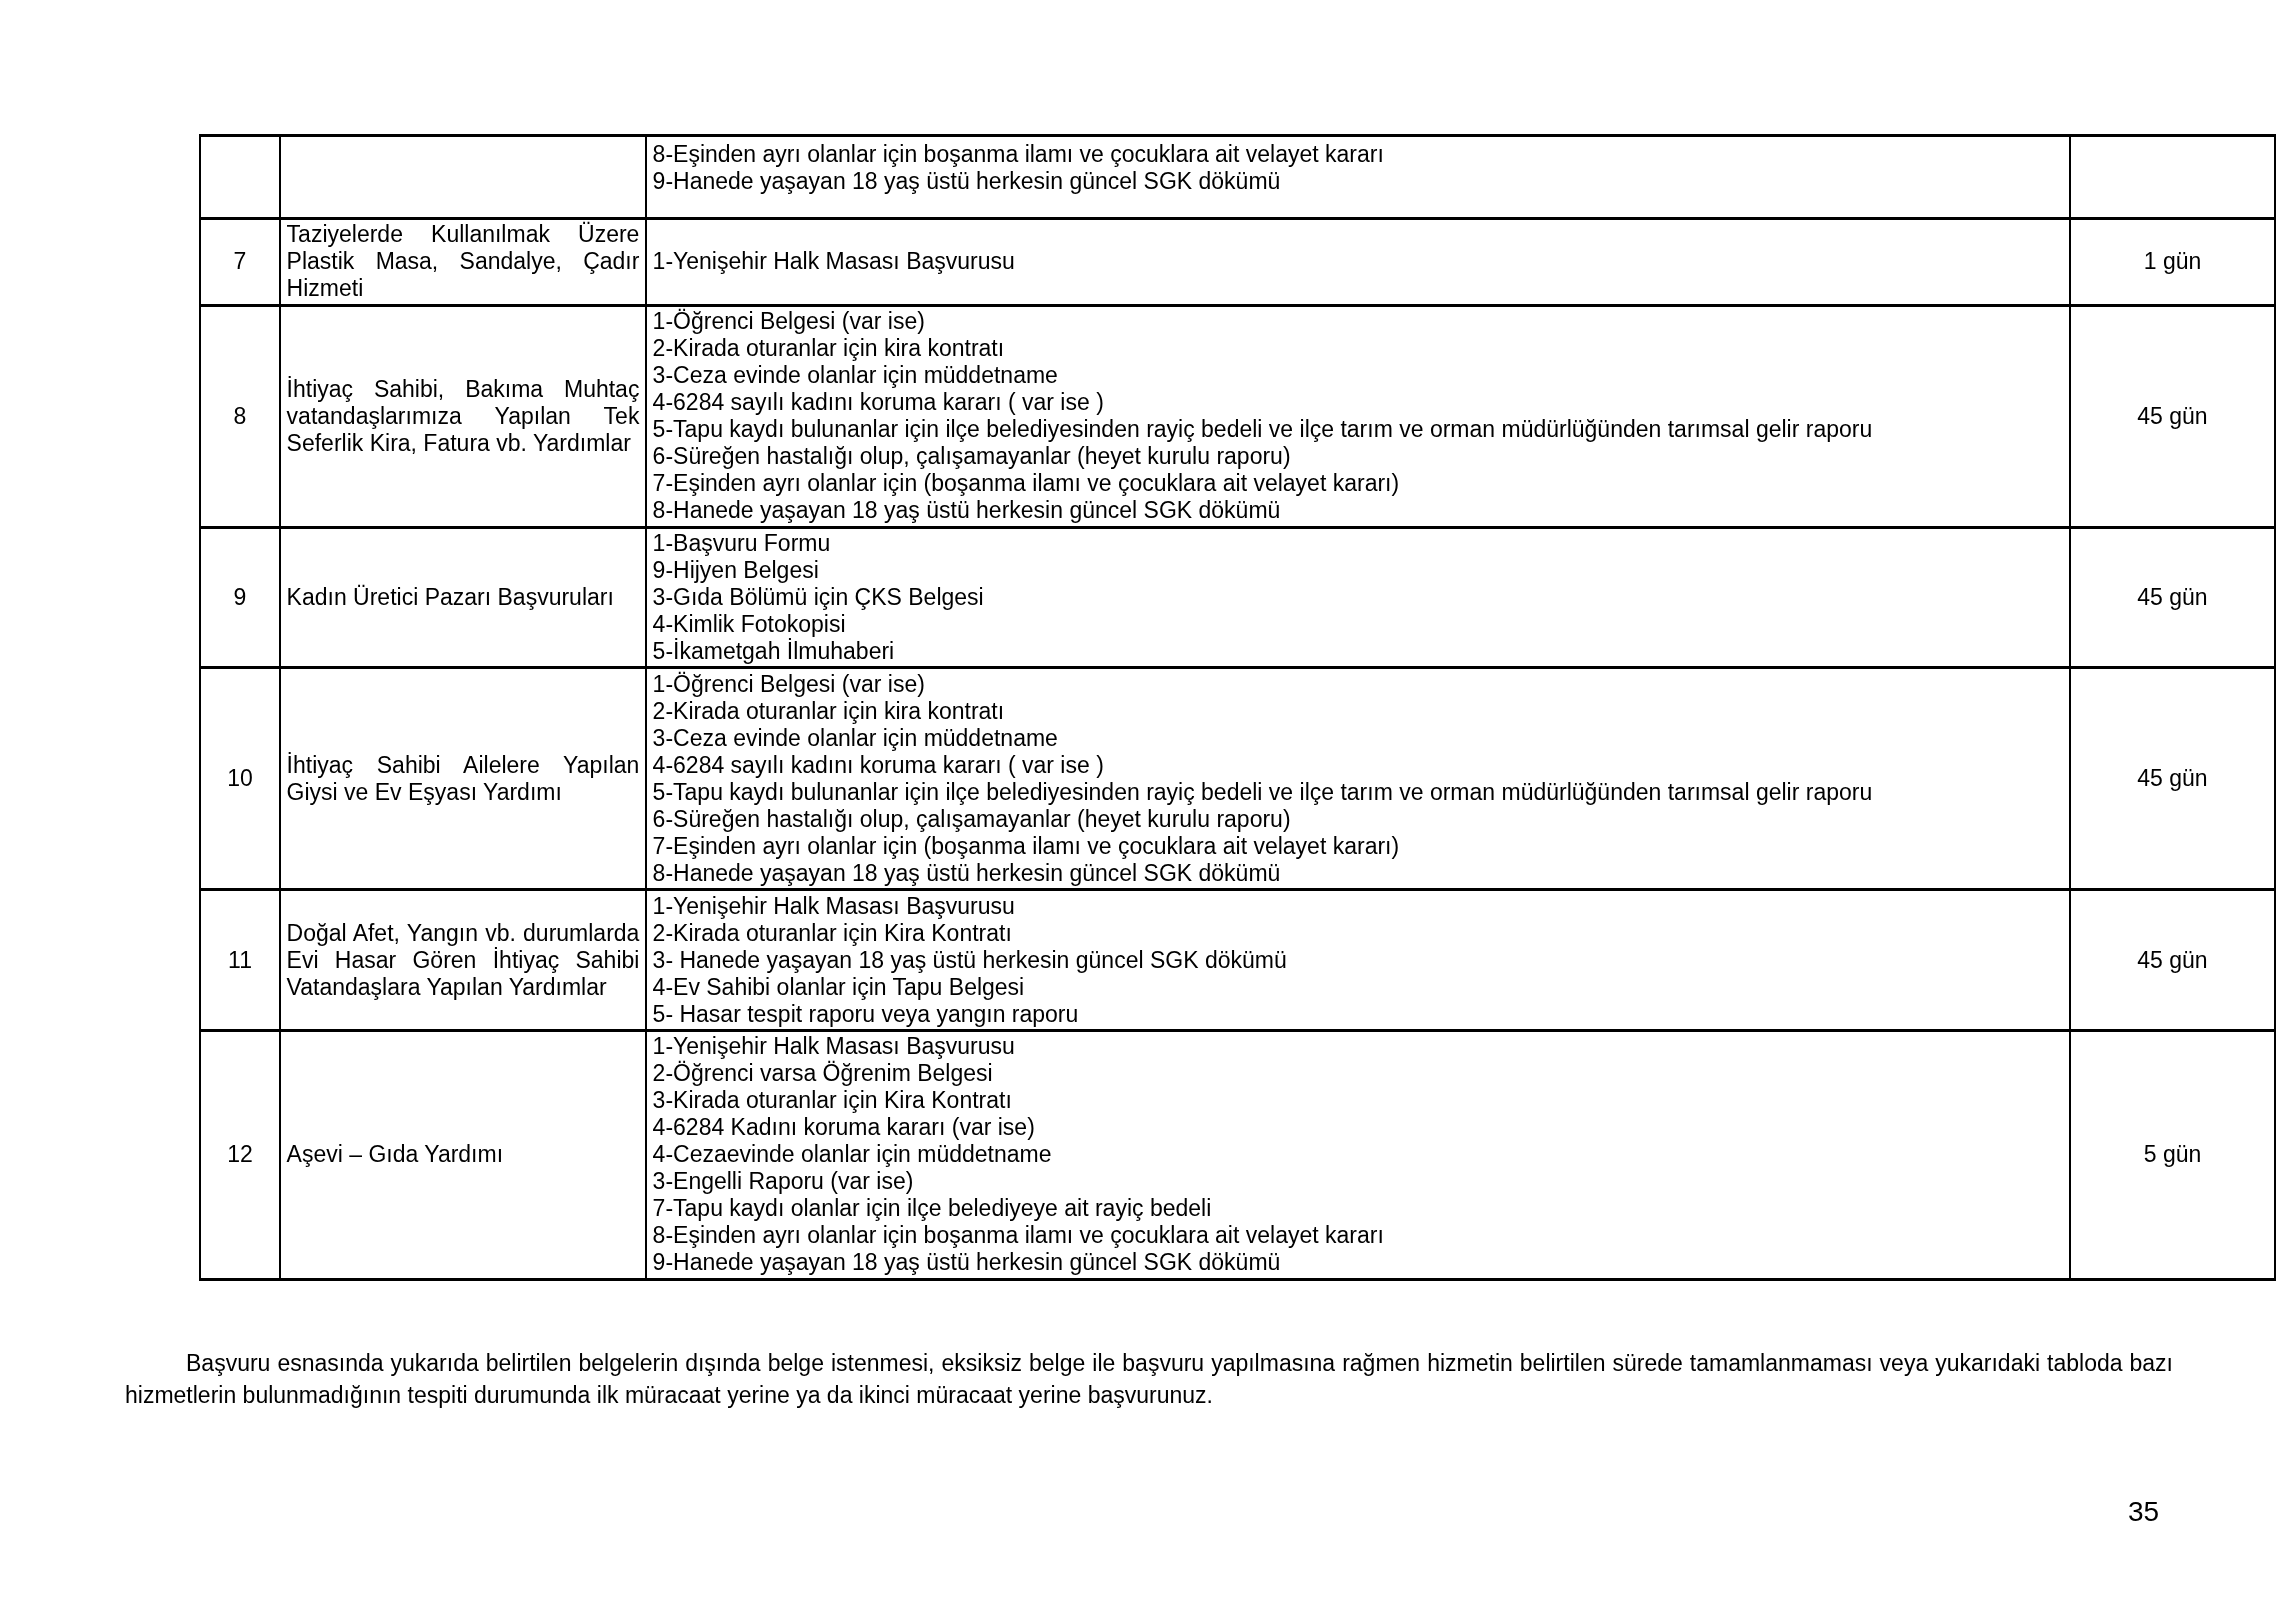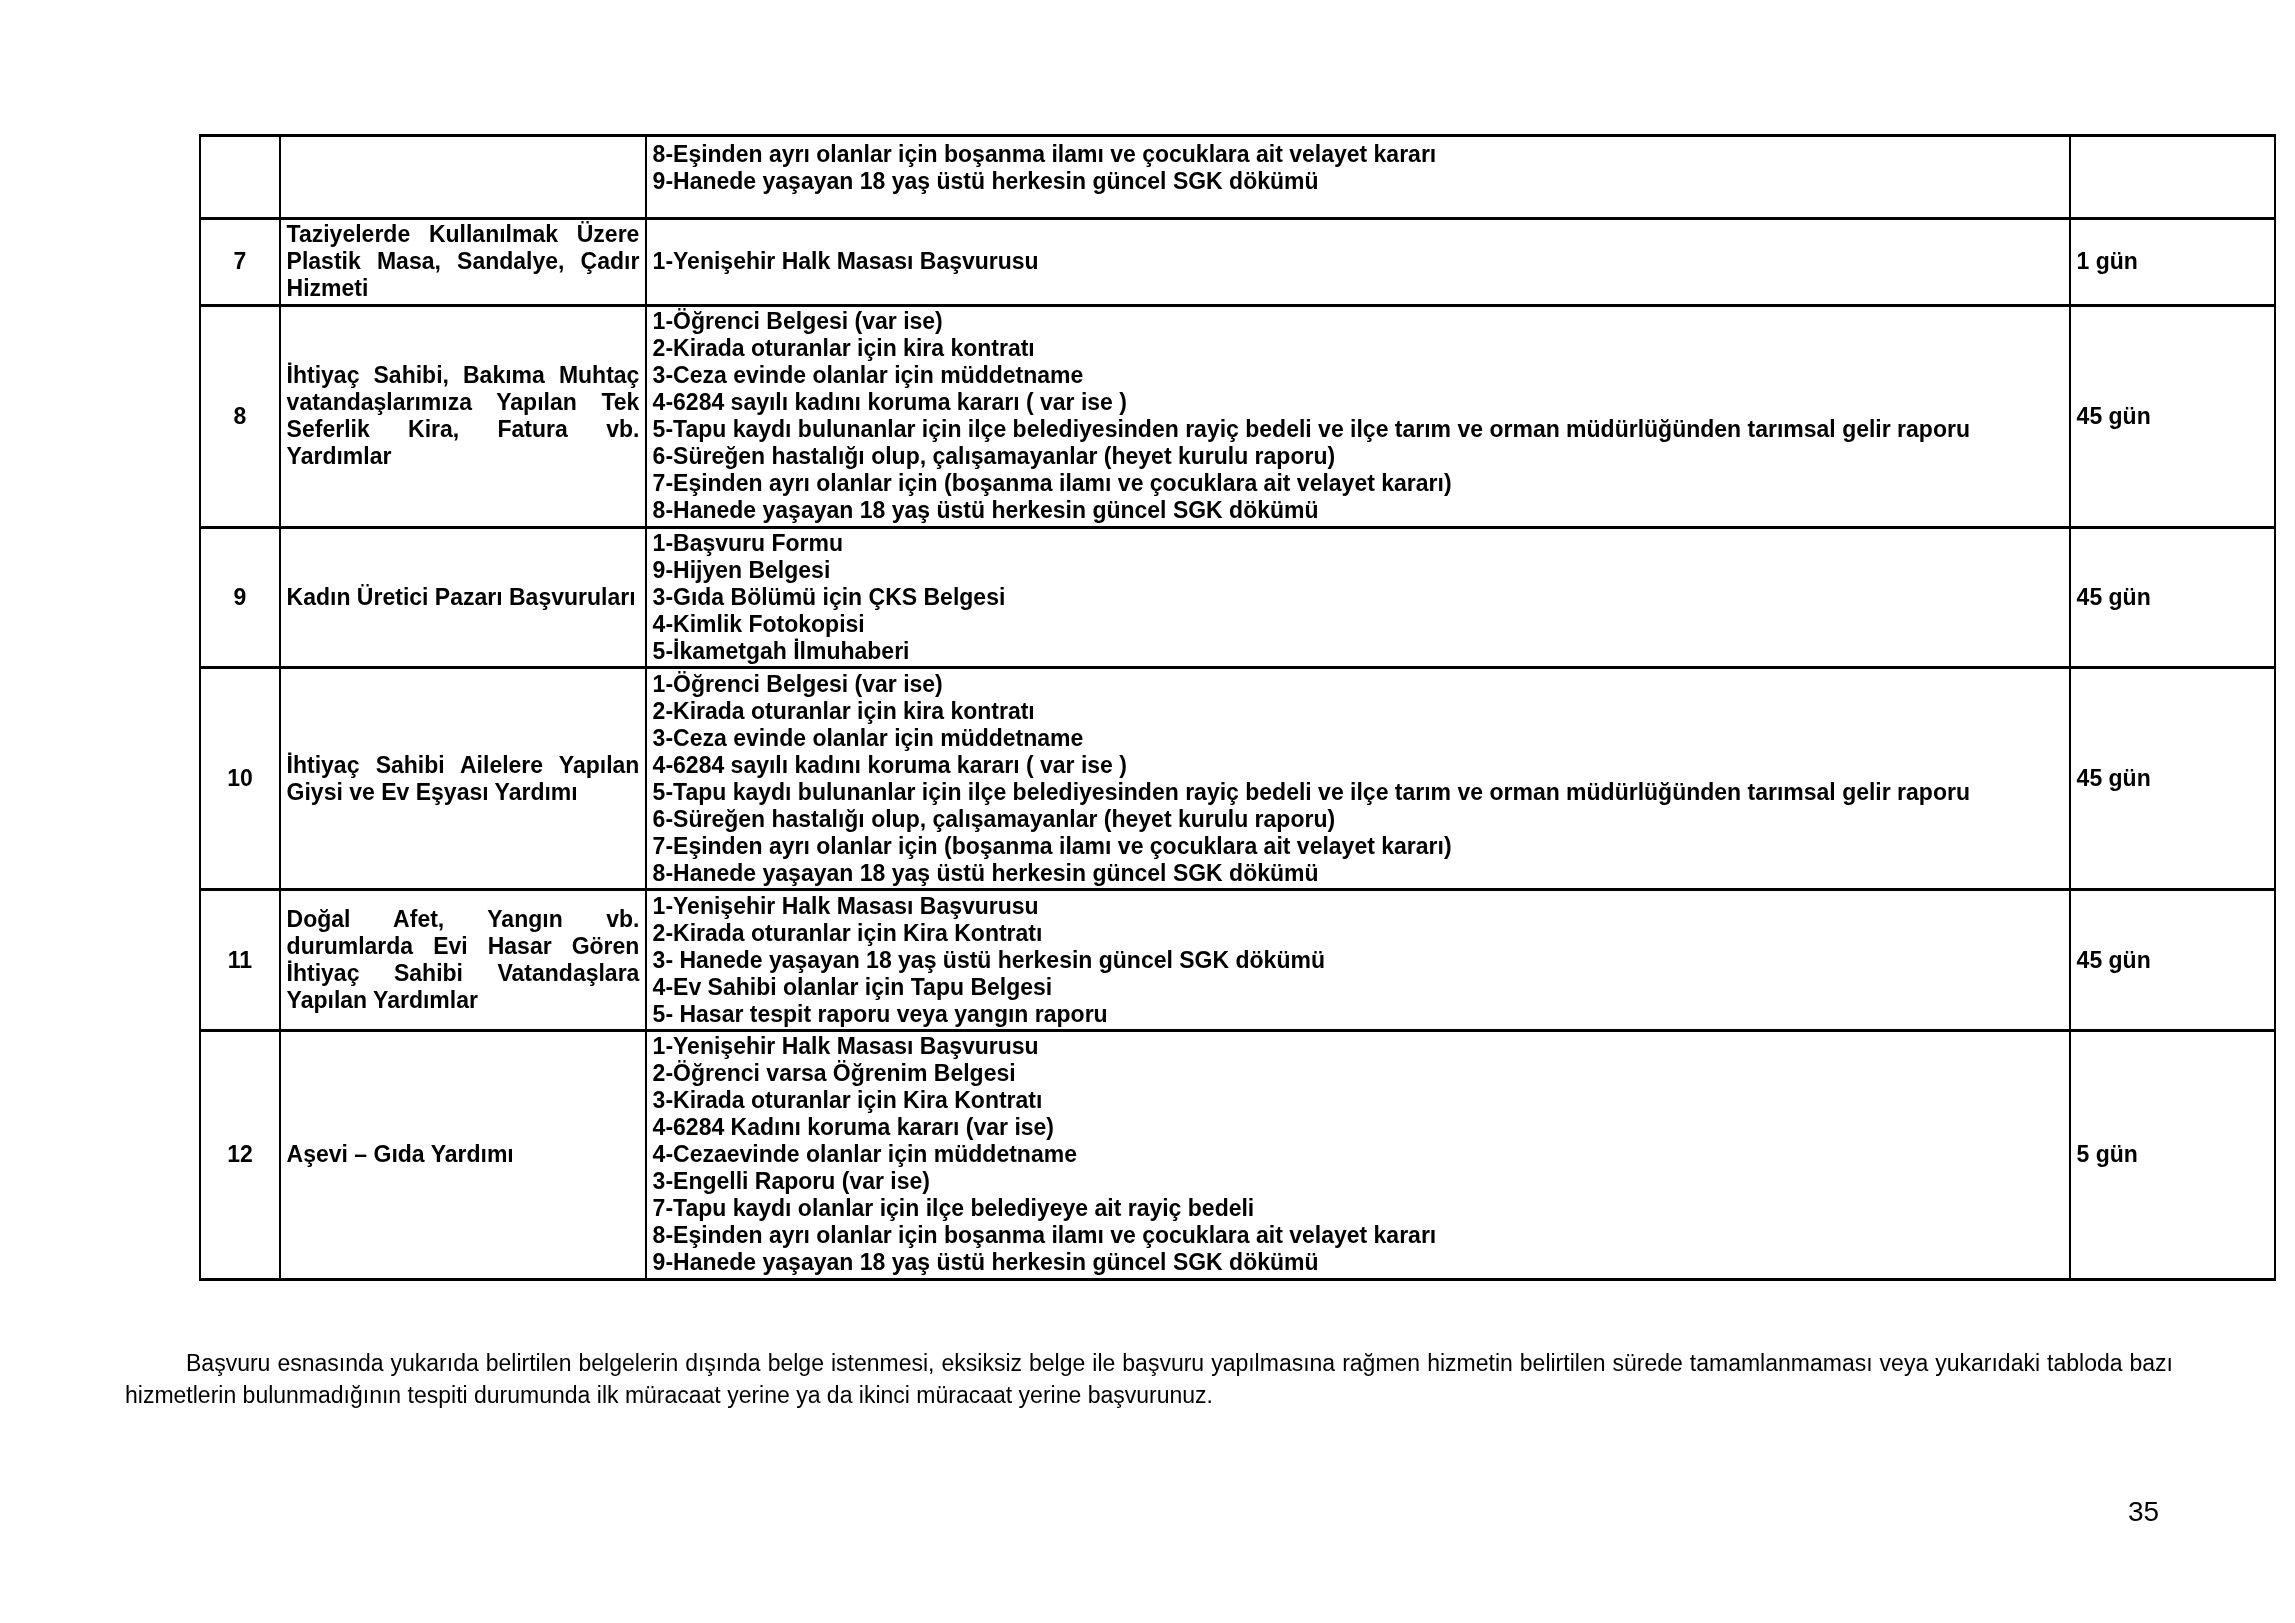--- a/index.html
+++ b/index.html
@@ -28,36 +28,36 @@
     line-height: 27px;
   }
   table.svc td {
     border-left: 2.1px solid #000;
     border-right: 2.1px solid #000;
     border-top: 3.5px solid #000;
     border-bottom: 3.5px solid #000;
     vertical-align: middle;
     padding: 1.4px 5.6px;
     overflow: hidden;
-    font-weight: bold;
   }
   td.c-no {
     text-align: center;
   }
   td.c-service {
     text-align: justify;
   }
   td.c-docs {
     text-align: left;
   }
   td.c-docs.v-top {
     vertical-align: top;
     padding-top: 4.2px;
   }
   td.c-dur {
+    text-align: center;
   }
   .doc-line {
     white-space: nowrap;
   }
   .footer-note {
     position: absolute;
     left: 125px;
     top: 1324px;
     width: 2048px;
     font-size: 23px;

